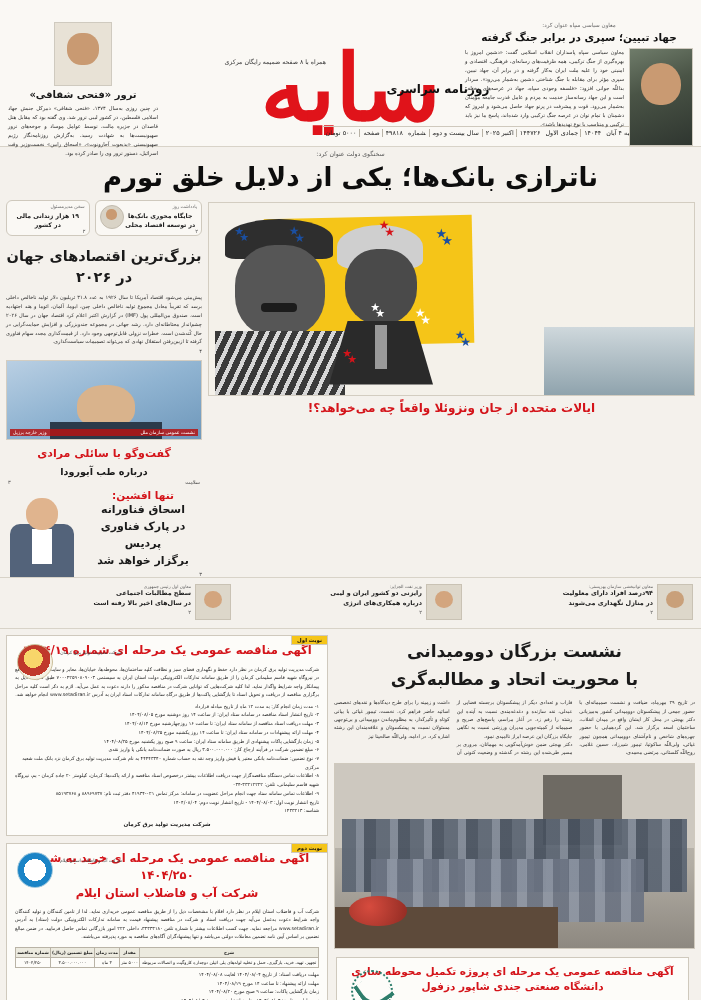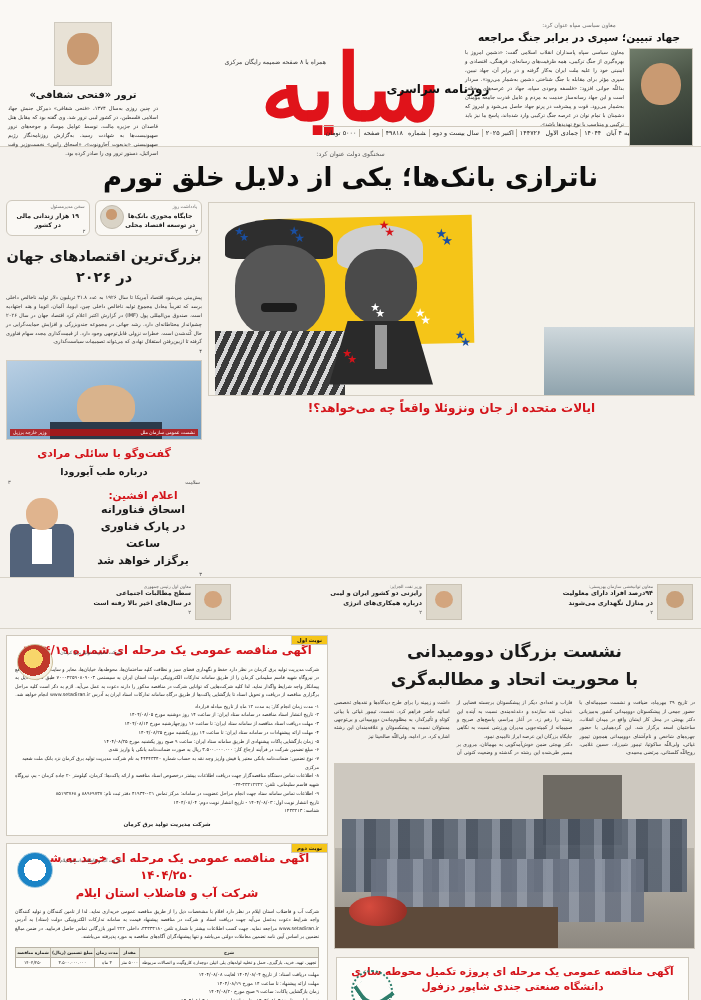--- a/index.html
+++ b/index.html
@@ -187,21 +187,21 @@
     </div>
     <div class="logo-sub">روزنامه سراسری</div>
     <div class="logo-tag">همراه با ۸ صفحه ضمیمه رایگان مرکزی</div>
 
     <div class="dateline">
       <span>یکشنبه ۴ آبان ۱۴۰۴</span><span>۴ جمادی الاول ۱۴۴۷</span><span>۲۶ اکتبر ۲۰۲۵</span><span>سال بیست و دوم</span><span>شماره ۴۹۸۱</span><span>۸ صفحه</span><span>۵۰۰۰ تومان</span>
     </div>
 
     <div class="mh-left">
       <div class="kicker">معاون سیاسی سپاه عنوان کرد:</div>
-      <div class="mh-head">جهاد تبیین؛ سپری در برابر جنگ مراجعه</div>
+      <div class="mh-head">جهاد تبیین؛ سپری در برابر جنگ گرفته</div>
       <div class="mh-photo face"></div>
       <div class="mh-body">معاون سیاسی سپاه پاسداران انقلاب اسلامی گفت: «دشمن امروز با بهره‌گیری از جنگ ترکیبی، همه ظرفیت‌های رسانه‌ای، فرهنگی، اقتصادی و امنیتی خود را علیه ملت ایران به‌کار گرفته و در برابر آن، جهاد تبیین، سپری مؤثر برای مقابله با جنگ شناختی دشمن به‌شمار می‌رود». سردار بداللّه جوانی افزود: «فلسفه وجودی سپاه، جهاد در عرصه‌های مختلف است و این جهاد رسانه‌ساز خدمت به مردم و عامل قدرت جامعه مؤمنان به‌شمار می‌رود. قوت و پیشرفت در پرتو جهاد حاصل می‌شود و امروز که دشمنان با تمام توان در عرصه جنگ ترکیبی وارد شده‌اند، پاسخ ما نیز باید ترکیبی و متناسب با نوع تهدیدها باشد».</div>
     </div>
 
     <div class="mh-right">
       <div class="mh-photo-r"></div>
       <div class="mh-title-r">ترور «فتحی شقاقی»</div>
       <div class="mh-body">در چنین روزی به‌سال ۱۳۷۴، «فتحی شقاقی» دبیرکل جنبش جهاد اسلامی فلسطین، در کشور لیبی ترور شد. وی گفته بود که مقابل هتل قاصدان در جزیره مالت، توسط عوامل موساد و جوخه‌های ترور صهیونیست‌ها به شهادت رسید. به‌گزارش روزنامه‌نگار رژیم صهیونیستی «یدیعوت آحارونوت»، «اسحاق رابین» نخست‌وزیر وقت اسرائیل، دستور ترور وی را صادر کرده بود.</div>
     </div>
   </div>
@@ -281,23 +281,23 @@
         </div>
       </div>
 
       <div class="afshin">
         <div class="ph">
           <div class="suit"></div>
             <div class="shirt"></div>
             <div class="face"></div>
         </div>
         <div class="txt">
-          <div class="name">اعلام افشین:</div>
+          <div class="name">تنها افشین:</div>
           <div class="ln">اسحاق فناورانه</div>
-          <div class="ln">در پارک فناوری ساعت</div>
+          <div class="ln">در پارک فناوری پردیس</div>
           <div class="ln">برگزار خواهد شد</div>
           <div class="pgnum">۳</div>
         </div>
       </div>
 
     </div>
   </div>
 
   <div class="strip">
     <div class="item">

